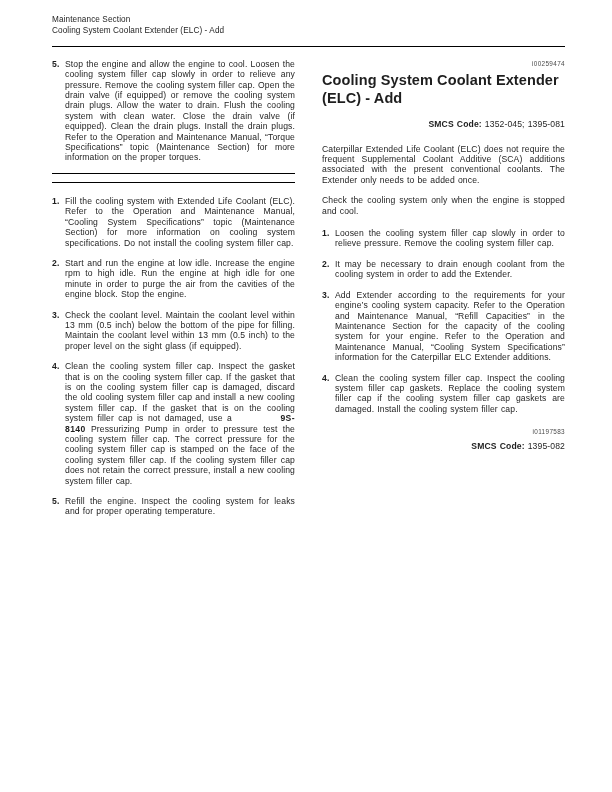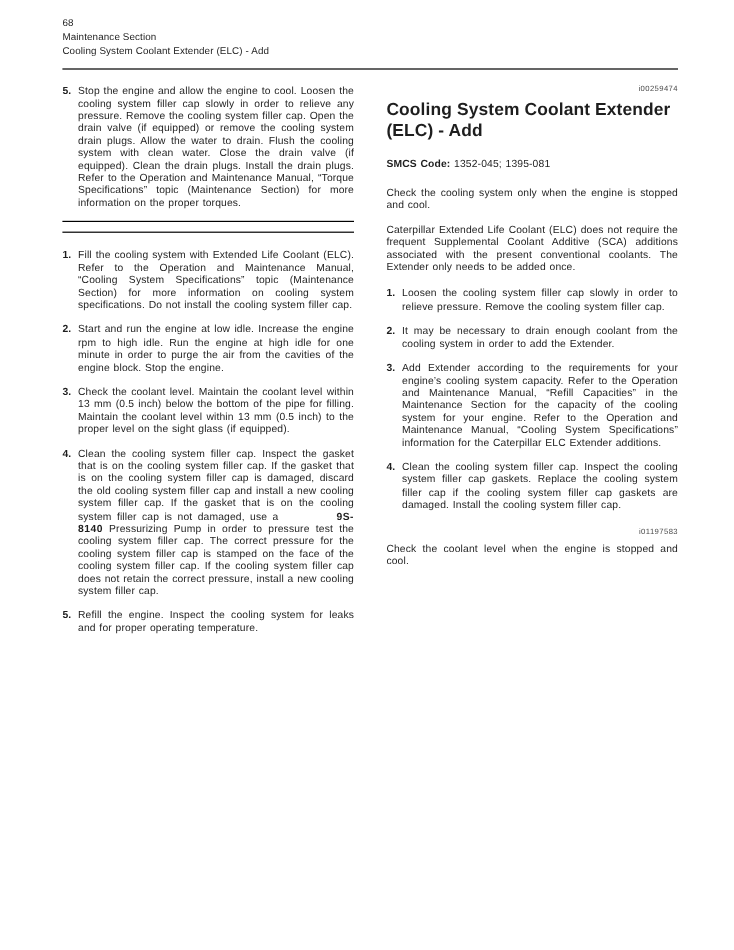--- a/index.html
+++ b/index.html
@@ -37,32 +37,31 @@
   .notice-box { border-top: 1.1px solid #000; border-bottom: 1.1px solid #000;
                 padding: 3px 1px 5px 1px; margin-bottom: 13px; }
   .notice-title { text-align: center; letter-spacing: 0.6px; margin-bottom: 1px; }
   .notice-text { text-align: justify; }
 
   
   .doc-id { text-align: right; font-size: 6.4px; color: #4a4a4a;
             letter-spacing: 0.35px; word-spacing: 0; margin-bottom: 3px; }
   .doc-id.second { margin-top: 13px; }
   .section-title { margin-bottom: 12px; }
-  .smcs-line { margin-bottom: 14px; text-align: left; }
+  .smcs-line { margin-bottom: 14px; text-align: right; }
   .smcs-label { font-weight: bold; margin-right: 3px; }
   .para { margin-bottom: 10px; }
   .steps-start { margin-top: 12px; }
 </style>
 </head>
 <body>
 
 <div class="page">
 
   <div class="running-header">
-    <div>68</div>
     <div>Maintenance Section</div>
     <div>Cooling System Coolant Extender (ELC) - Add</div>
   </div>
   <hr class="header-rule">
 
   <div class="cols">
 
     <div class="col">
 
       <div class="li">
@@ -103,22 +102,22 @@
 
     <div class="col">
 
       <div class="doc-id">i00259474</div>
       <div class="big-heading section-title">Cooling System Coolant Extender (ELC) - Add</div>
 
       <div class="smcs-line">
         <span class="smcs-label">SMCS Code:</span><span>1352-045; 1395-081</span>
       </div>
 
+      <div class="para">Caterpillar Extended Life Coolant (ELC) does not require the frequent Supplemental Coolant Additive (SCA) additions associated with the present conventional coolants. The Extender only needs to be added once.</div>
       <div class="para">Check the cooling system only when the engine is stopped and cool.</div>
-      <div class="para">Caterpillar Extended Life Coolant (ELC) does not require the frequent Supplemental Coolant Additive (SCA) additions associated with the present conventional coolants. The Extender only needs to be added once.</div>
 
       <div class="li steps-start">
         <span class="num">1.</span>
         <span class="txt">Loosen the cooling system filler cap slowly in order to relieve pressure. Remove the cooling system filler cap.</span>
       </div>
 
       <div class="li">
         <span class="num">2.</span>
         <span class="txt">It may be necessary to drain enough coolant from the cooling system in order to add the Extender.</span>
       </div>
@@ -128,18 +127,20 @@
         <span class="txt">Add Extender according to the requirements for your engine’s cooling system capacity. Refer to the Operation and Maintenance Manual, “Refill Capacities” in the Maintenance Section for the capacity of the cooling system for your engine. Refer to the Operation and Maintenance Manual, “Cooling System Specifications” information for the Caterpillar ELC Extender additions.</span>
       </div>
 
       <div class="li">
         <span class="num">4.</span>
         <span class="txt">Clean the cooling system filler cap. Inspect the cooling system filler cap gaskets. Replace the cooling system filler cap if the cooling system filler cap gaskets are damaged. Install the cooling system filler cap.</span>
       </div>
 
       <div class="doc-id second">i01197583</div>
 
+      <div class="smcs-line">
+        <span class="smcs-label">SMCS Code:</span><span>1395-082</span>
+      </div>
 
-      <div class="para">Check the coolant level when the engine is stopped and cool.</div>
 
     </div>
   </div>
 </div>
 
 </body></html>

